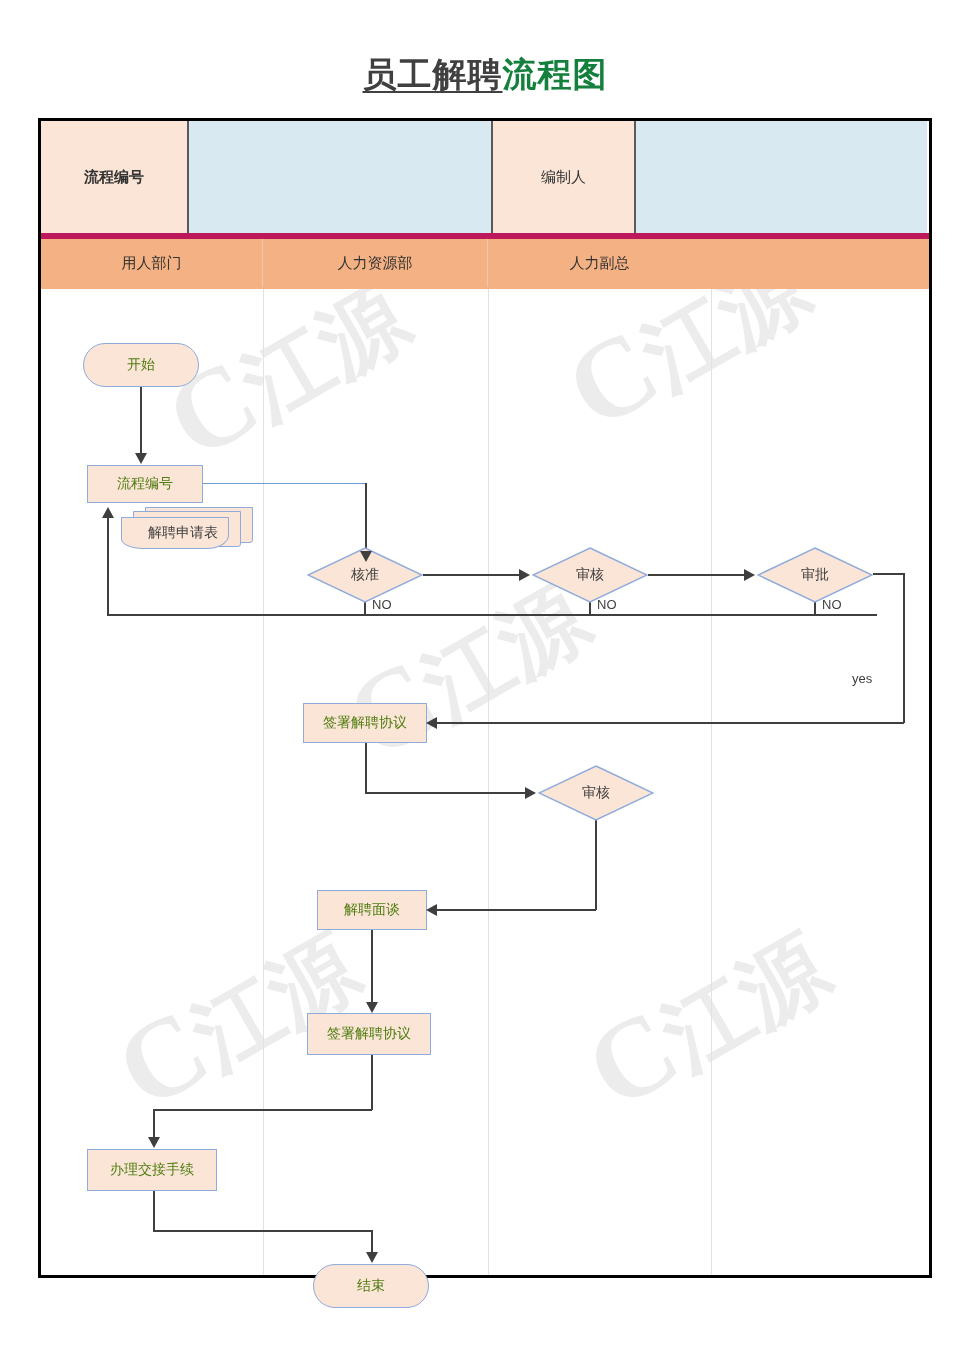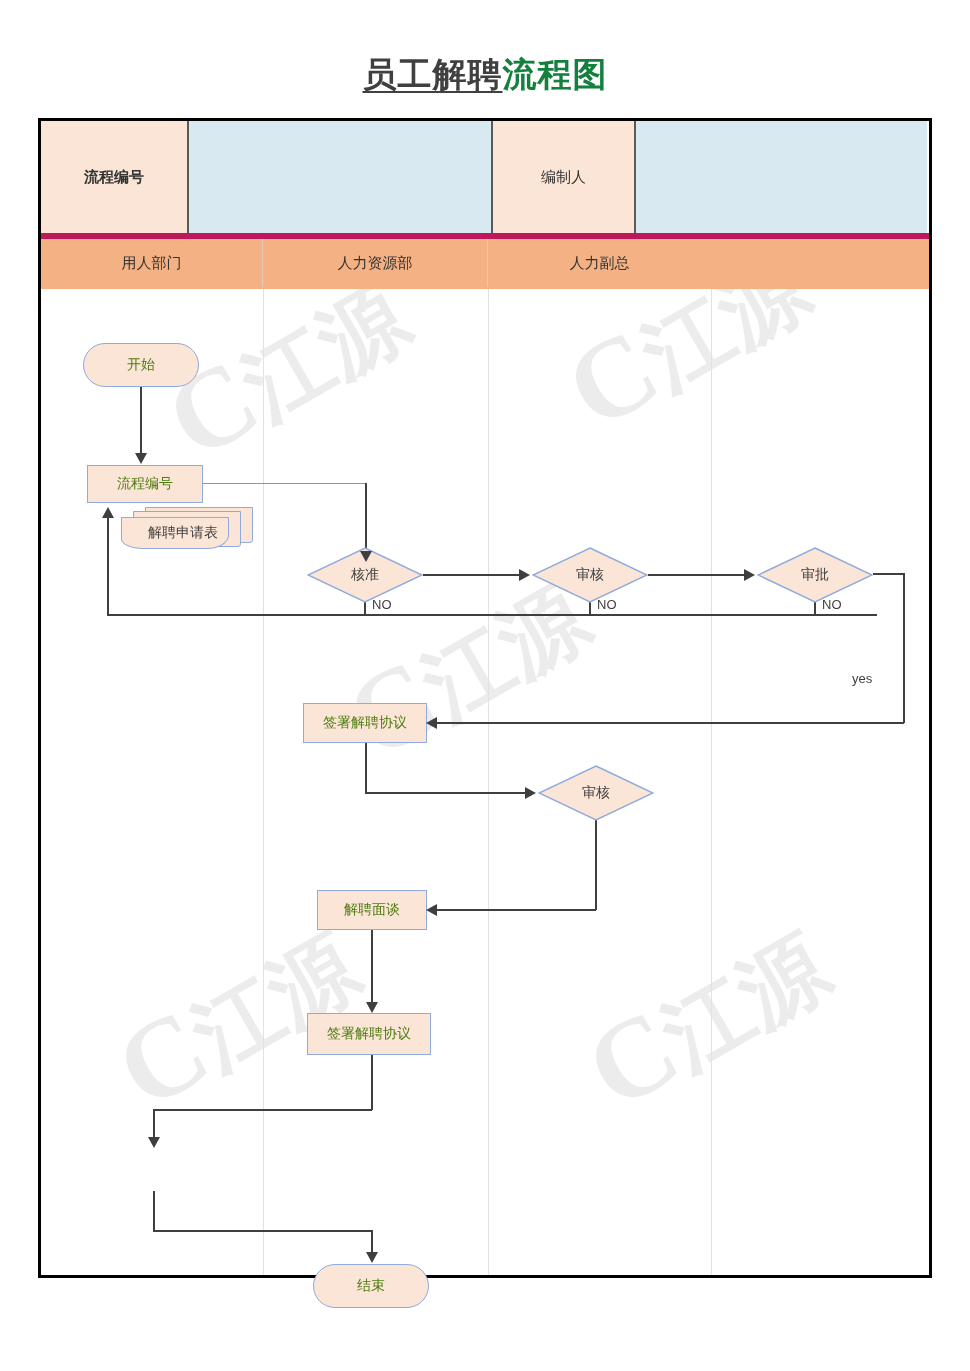--- a/index.html
+++ b/index.html
@@ -392,20 +392,23 @@
 
     <div class="node" style="left:266px; top:892px; width:124px; height:42px;">
       <span>签署解聘协议</span>
     </div>
 
     <div class="ln v" style="left:330px; top:934px; height:55px;"></div>
     <div class="ln h" style="left:112px; top:988px; width:219px;"></div>
     <div class="ln v" style="left:112px; top:988px; height:32px;"></div>
     <div class="arrow down" style="left:107px; top:1016px;"></div>
 
+    <div class="node" style="left:46px; top:1028px; width:130px; height:42px;">
+      <span>办理交接手续</span>
+    </div>
 
     <div class="ln v" style="left:112px; top:1070px; height:40px;"></div>
     <div class="ln h" style="left:112px; top:1109px; width:219px;"></div>
     <div class="ln v" style="left:330px; top:1109px; height:26px;"></div>
     <div class="arrow down" style="left:325px; top:1131px;"></div>
 
     <div class="node terminator" style="left:272px; top:1143px; width:116px; height:44px;">
       <span>结束</span>
     </div>
 

